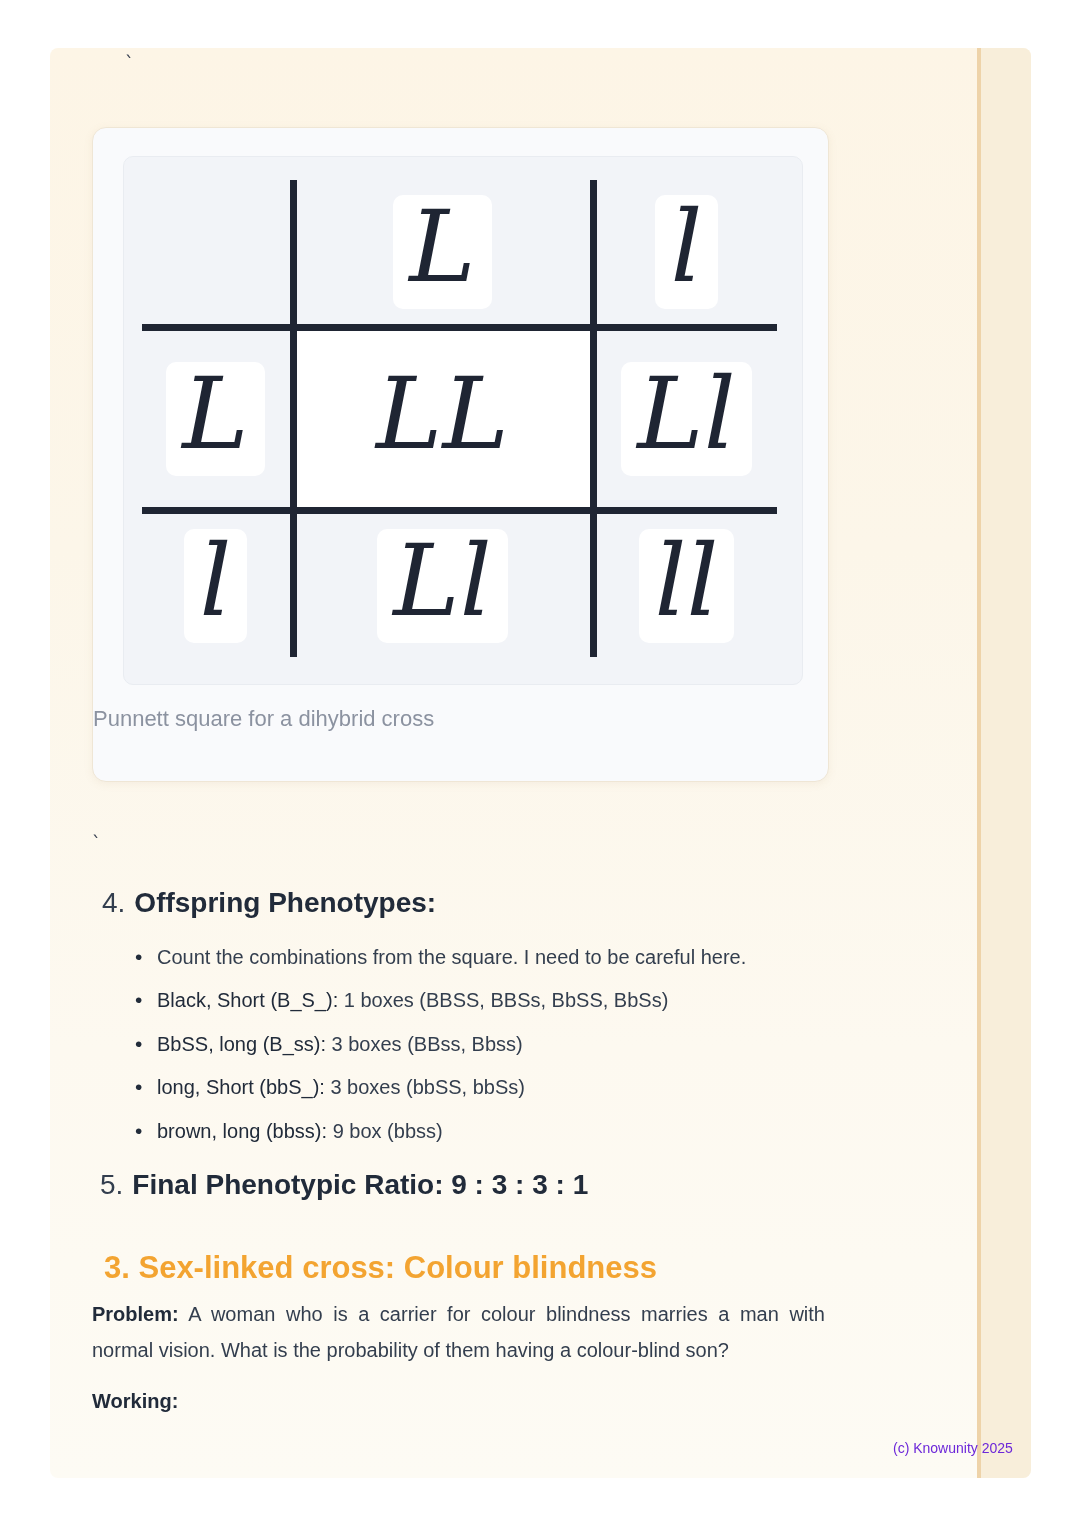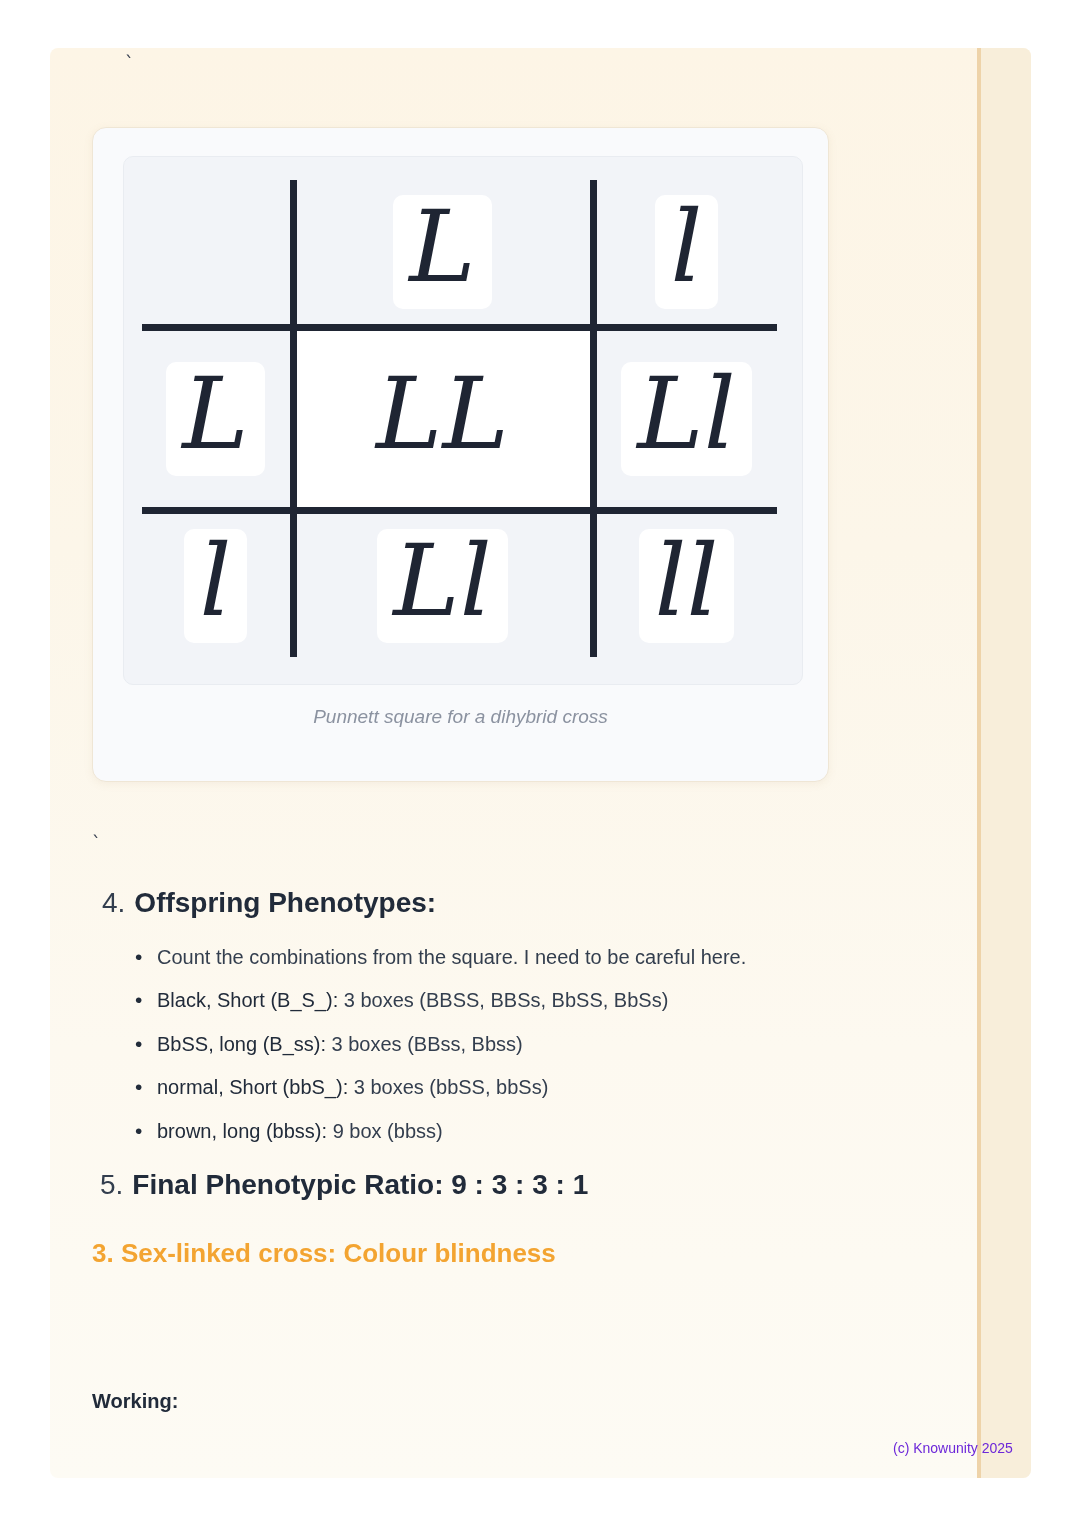--- a/index.html
+++ b/index.html
@@ -83,23 +83,22 @@
     padding: 2px 16px 12px;
     font-family: "DejaVu Serif", serif;
     font-style: italic;
     font-size: 100px;
     line-height: 1.0;
     color: #1f2533;
     white-space: nowrap;
   }
   figcaption.caption {
     position: absolute; left: 0; right: 0; top: 578px;
-    text-align: center;
-    font-style: italic;
-    font-size: 19px;
+    text-align: left;
+    font-size: 22px;
     color: #8b92a0;
   }
 
   
   .olitem { position: absolute; font-size: 28px; line-height: 26px; }
   .olitem .marker { font-weight: 400; color: #333e4e; margin-right: 9px; }
   .olitem b { font-weight: 700; color: #212b3a; }
   .item4 { left: 52px; top: 842px; }
   .item5 { left: 50px; top: 1124px; }
   .step1 { left: 55px; top: 1434px; }
@@ -109,22 +108,22 @@
     display: flex; align-items: flex-start;
     font-size: 20px; line-height: 26px; color: #333e4e;
   }
   .bullet .dot { width: 10px; margin-right: 12px; font-size: 21px; color: #222c3a; }
   .bullet b { font-weight: 400; color: #212b3a; }
   .b0 { top: 896px; } .b1 { top: 939px; } .b2 { top: 983px; }
   .b3 { top: 1026px; } .b4 { top: 1070px; }
 
   h2.section-heading {
     position: absolute; left: 42px; top: 1190px;
-    margin: 0;
-    font-size: 26px; font-weight: 700;
+    margin: 12px;
+    font-size: 31px; font-weight: 700;
     color: #f3a431;
   }
   p.para {
     position: absolute; left: 42px; top: 1248px;
     width: 733px; margin: 0;
     font-size: 20px; line-height: 36px;
     text-align: justify;
     color: #333e4e;
   }
   p.para b { font-weight: 700; color: #212b3a; }
@@ -194,41 +193,42 @@
     <div class="olitem item4">
       <span class="marker">4.</span><b>Offspring Phenotypes:</b>
     </div>
 
     <div class="bullet b0">
       <span class="dot">•</span>
       <span class="btxt"><b></b><span>Count the combinations from the square. I need to be careful here.</span></span>
     </div>
     <div class="bullet b1">
       <span class="dot">•</span>
-      <span class="btxt"><b>Black, Short (B_S_):</b><span> 3 boxes (BBSS, BBSs, BbSS, BbSs)</span></span>
+      <span class="btxt"><b>Black, Short (B_S_):</b><span> 1 boxes (BBSS, BBSs, BbSS, BbSs)</span></span>
     </div>
     <div class="bullet b2">
       <span class="dot">•</span>
       <span class="btxt"><b>BbSS, long (B_ss):</b><span> 3 boxes (BBss, Bbss)</span></span>
     </div>
     <div class="bullet b3">
       <span class="dot">•</span>
-      <span class="btxt"><b>normal, Short (bbS_):</b><span> 3 boxes (bbSS, bbSs)</span></span>
+      <span class="btxt"><b>long, Short (bbS_):</b><span> 3 boxes (bbSS, bbSs)</span></span>
     </div>
     <div class="bullet b4">
       <span class="dot">•</span>
       <span class="btxt"><b>brown, long (bbss):</b><span> 9 box (bbss)</span></span>
     </div>
 
     <div class="olitem item5">
       <span class="marker">5.</span><b>Final Phenotypic Ratio: 9 : 3 : 3 : 1</b>
     </div>
 
     <h2 class="section-heading">3. Sex-linked cross: Colour blindness</h2>
 
+    <p class="para"><b>Problem:</b><span> A woman who is a carrier for colour blindness marries a man with normal vision. What is the probability of them having a colour-blind son?</span></p>
 
     <div class="working">Working:</div>
 
     <div class="olitem step1">
       <span class="marker">1.</span><b>Define alleles:</b>
     </div>
 
   </div>
 
   <div class="footer">(c) Knowunity 2025</div>

